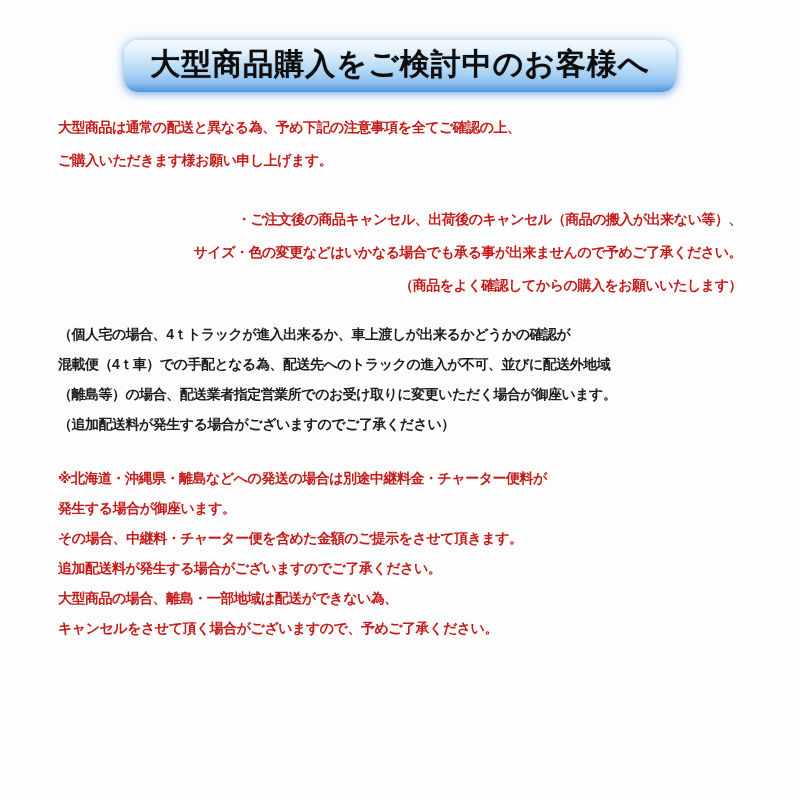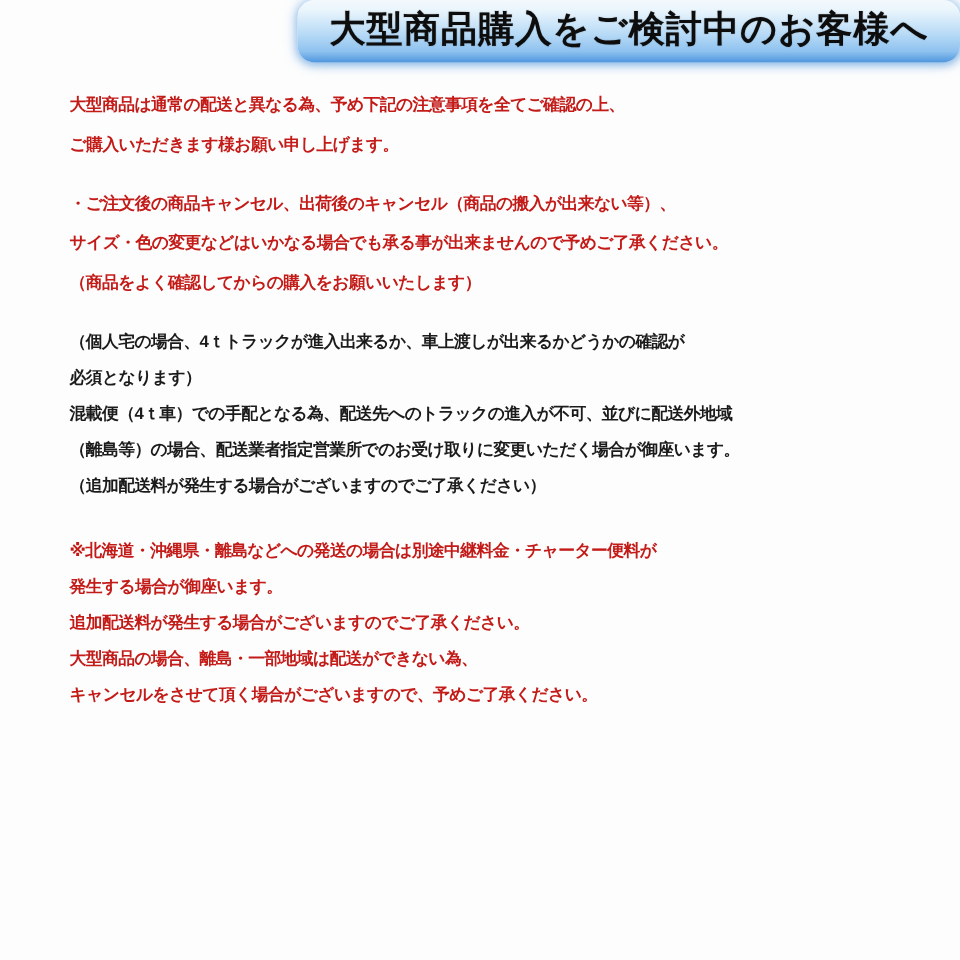--- a/index.html
+++ b/index.html
@@ -17,21 +17,22 @@
     position: relative;
     width: 800px;
     height: 800px;
     margin: 0 auto;
     background: var(--page-bg);
     font-family: "Liberation Sans", "DejaVu Sans", sans-serif;
     font-weight: 700;
     overflow: hidden;
   }
   .title-wrap {
-    text-align: right;
+    padding-top: 40px;
+    text-align: center;
   }
   .title-band {
     display: inline-block;
     padding: 4px 26px 7px 26px;
     border-radius: 14px;
     background: linear-gradient(180deg,
       rgba(236,246,253,0.55) 0%,
       var(--band-light) 18%,
       var(--band-mid) 55%,
       #8fc2ef 82%,
@@ -43,21 +44,21 @@
     letter-spacing: 1px;
     color: var(--title-text);
     white-space: nowrap;
     text-shadow: 0 0 1px rgba(0,0,0,0.4);
   }
   .body-col {
     padding: 0 58px;
   }
   .para { margin: 0; }
   .para-intro   { margin-top: 19px; }
-  .para-cancel  { margin-top: 16px; }
+  .para-cancel  { margin-top: 26px; text-align: right; }
   .para-deliver { margin-top: 17px; }
   .para-remote  { margin-top: 24px; }
   .line {
     display: block;
     font-size: 14px;
     letter-spacing: -0.5px;
     white-space: nowrap;
     line-height: 33px;
   }
   .para-deliver .line, .para-remote .line { line-height: 30px; }
@@ -83,28 +84,28 @@
     </div>
 
     <div class="para para-cancel">
       <span class="line red">・ご注文後の商品キャンセル、出荷後のキャンセル（商品の搬入が出来ない等）、</span>
       <span class="line red">サイズ・色の変更などはいかなる場合でも承る事が出来ませんので予めご了承ください。</span>
       <span class="line red">（商品をよく確認してからの購入をお願いいたします）</span>
     </div>
 
     <div class="para para-deliver">
       <span class="line black">（個人宅の場合、4ｔトラックが進入出来るか、車上渡しが出来るかどうかの確認が</span>
-      <span class="line black">必須となります）</span>
       <span class="line black">混載便（4ｔ車）での手配となる為、配送先へのトラックの進入が不可、並びに配送外地域</span>
       <span class="line black">（離島等）の場合、配送業者指定営業所でのお受け取りに変更いただく場合が御座います。</span>
       <span class="line black">（追加配送料が発生する場合がございますのでご了承ください）</span>
     </div>
 
     <div class="para para-remote">
       <span class="line red">※北海道・沖縄県・離島などへの発送の場合は別途中継料金・チャーター便料が</span>
       <span class="line red">発生する場合が御座います。</span>
+      <span class="line red">その場合、中継料・チャーター便を含めた金額のご提示をさせて頂きます。</span>
       <span class="line red">追加配送料が発生する場合がございますのでご了承ください。</span>
       <span class="line red">大型商品の場合、離島・一部地域は配送ができない為、</span>
       <span class="line red">キャンセルをさせて頂く場合がございますので、予めご了承ください。</span>
     </div>
 
   </div>
 </div>
 
 </body></html>

